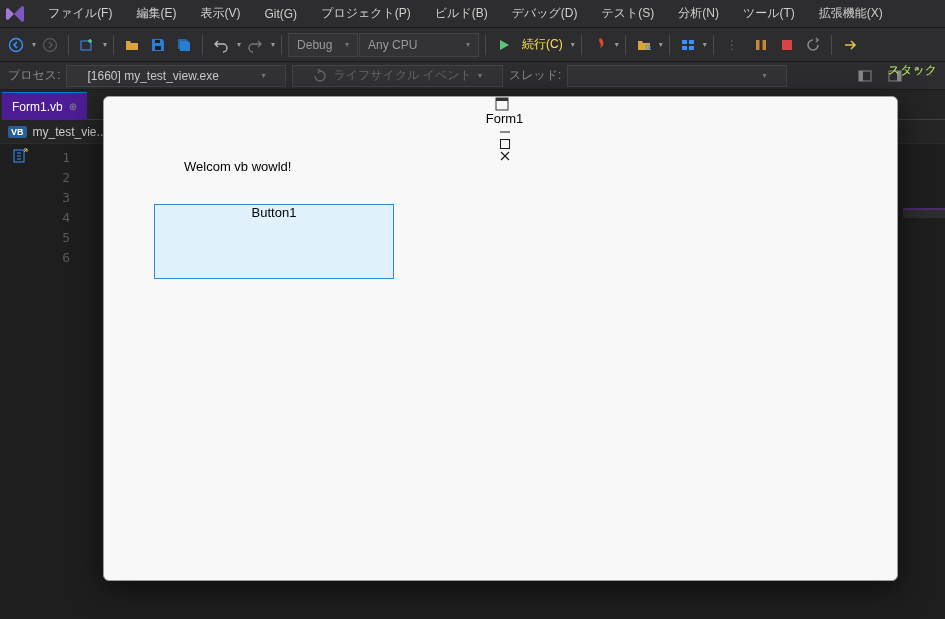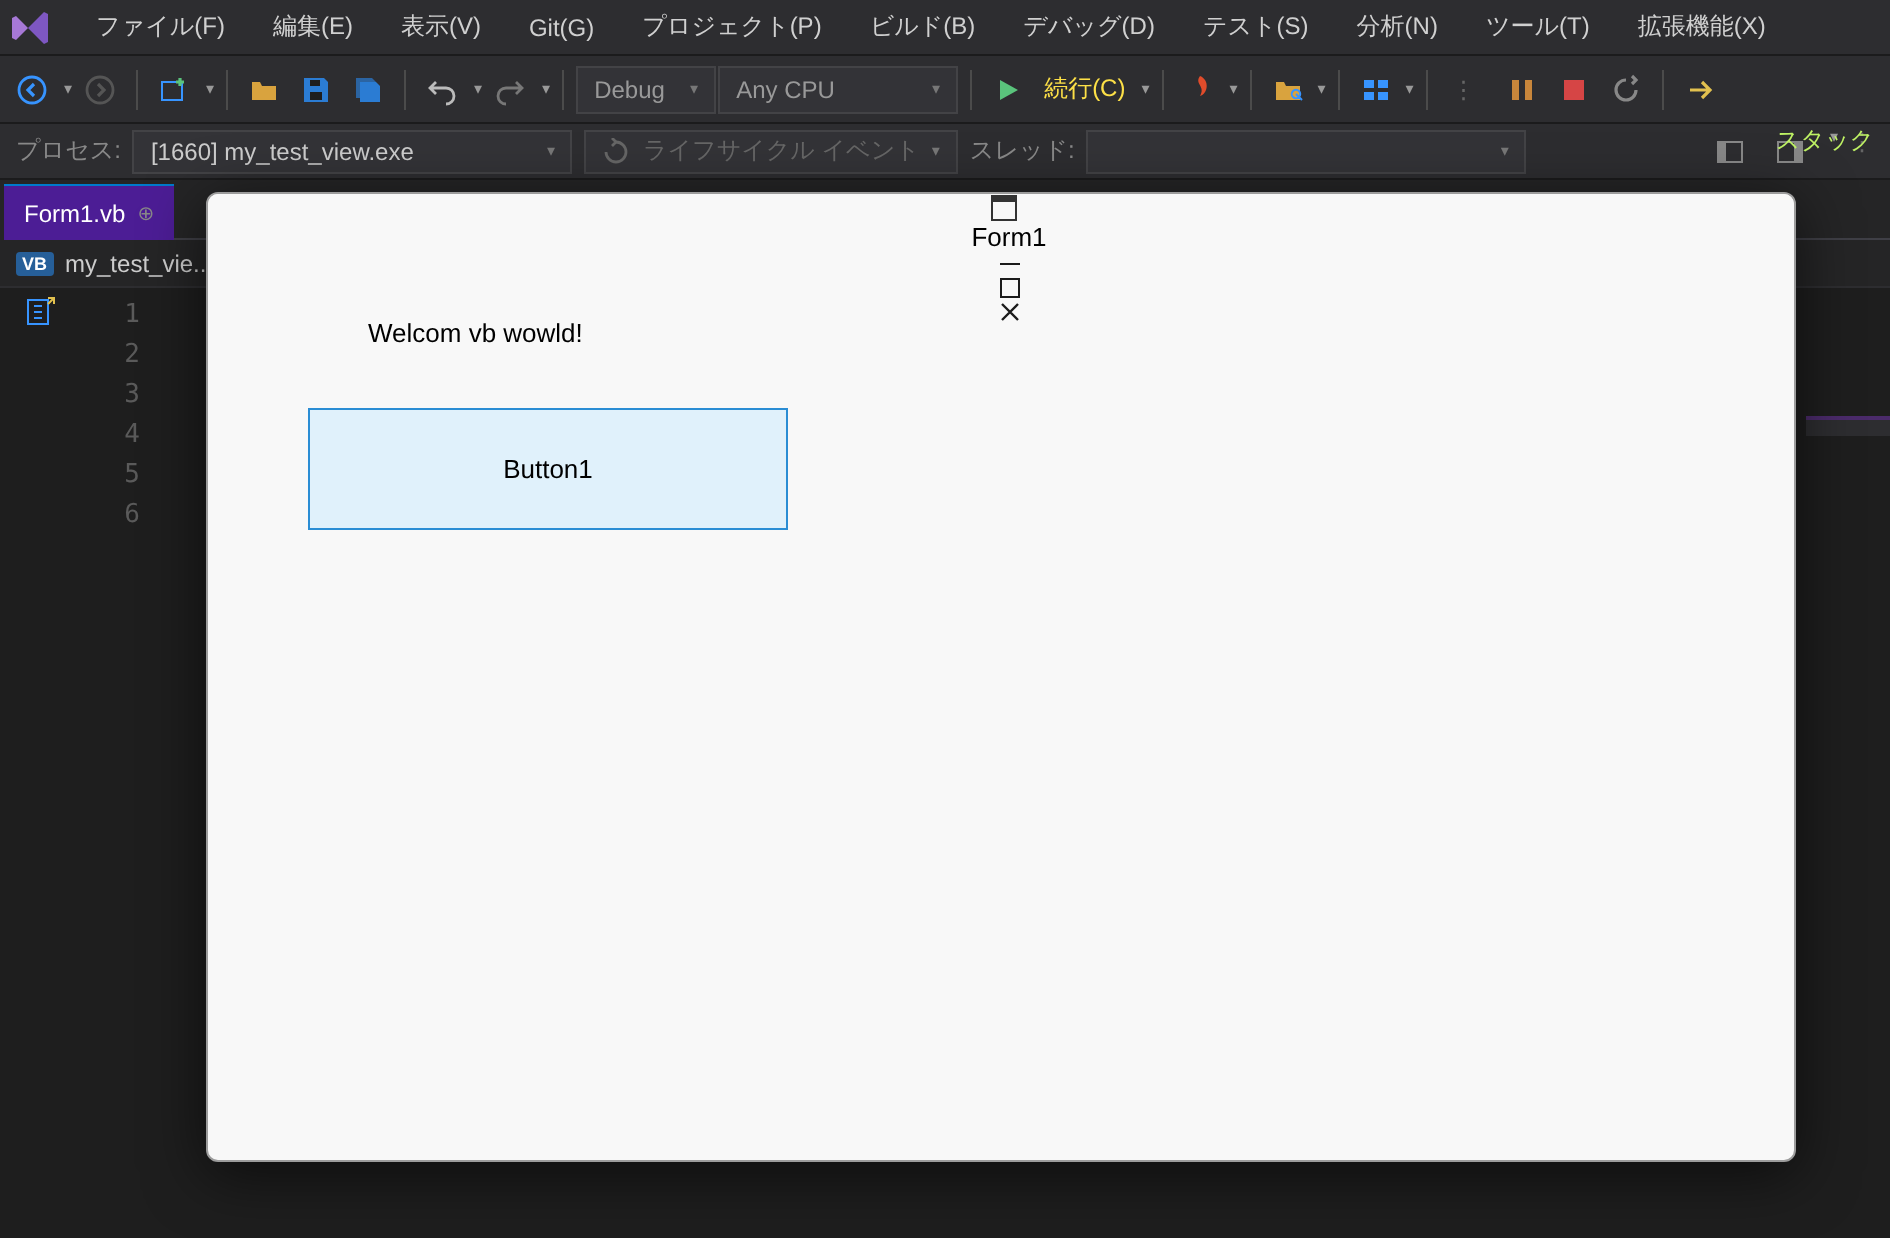--- a/index.html
+++ b/index.html
@@ -80,21 +80,21 @@
       padding: 0 8px;
       border-bottom: 1px solid #1b1b1c;
       gap: 6px;
       color: #888;
     }
     .process-combo {
       height: 22px;
       background: #333337;
       border: 1px solid #434346;
       color: #ccc;
-      padding: 0 8px;
+      padding: 0 20px;
       display: flex; align-items: center;
       justify-content: space-between;
       min-width: 220px;
       gap: 6px;
     }
     .process-combo.disabled { color: #666; }
     .process-combo .caret { font-size: 8px; color: #777; }
     .pb-right { margin-left: auto; display: flex; gap: 6px; }
 
     
@@ -195,24 +195,24 @@
     .win-client {
       padding: 28px 50px;
     }
     .wf-label-text {
       padding-left: 30px;
       margin-bottom: 30px;
       color: #000;
     }
     .wf-button {
       width: 240px;
-      height: 61px;
+      height: 75px;
       background: #e0f1fb;
       border: 1px solid #2a8dd4;
-      display: flex; align-items: center; justify-content: center;
+      display: flex; align-items: flex-start; justify-content: center;
       color: #000;
     }
 
     .stack-label {
       position: absolute;
       right: 0; top: 56px;
       height: 28px;
       display: flex; align-items: center;
       padding: 0 8px;
       color: #bef264;

